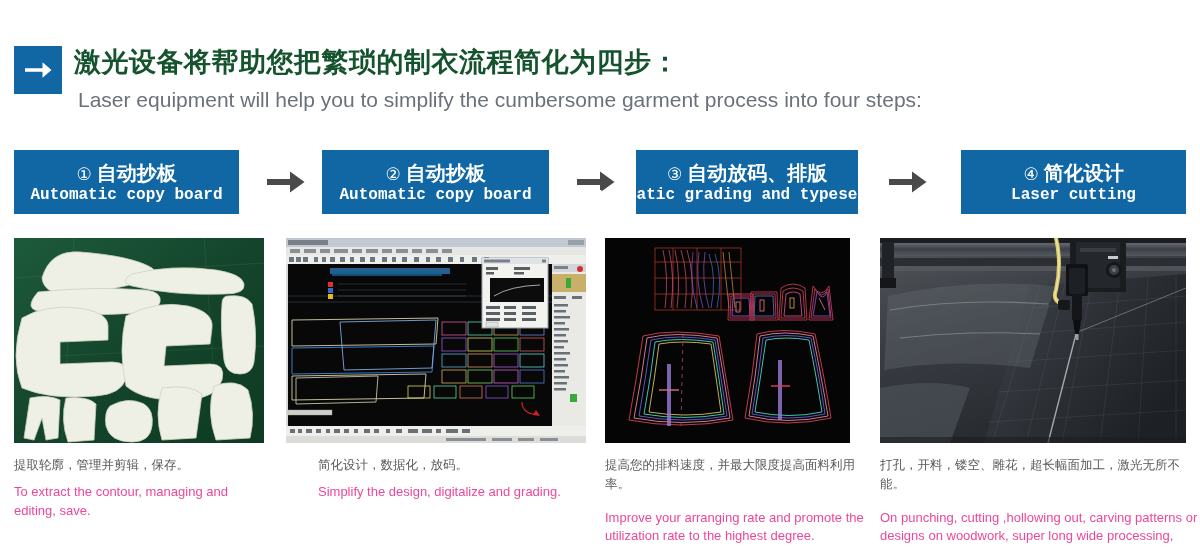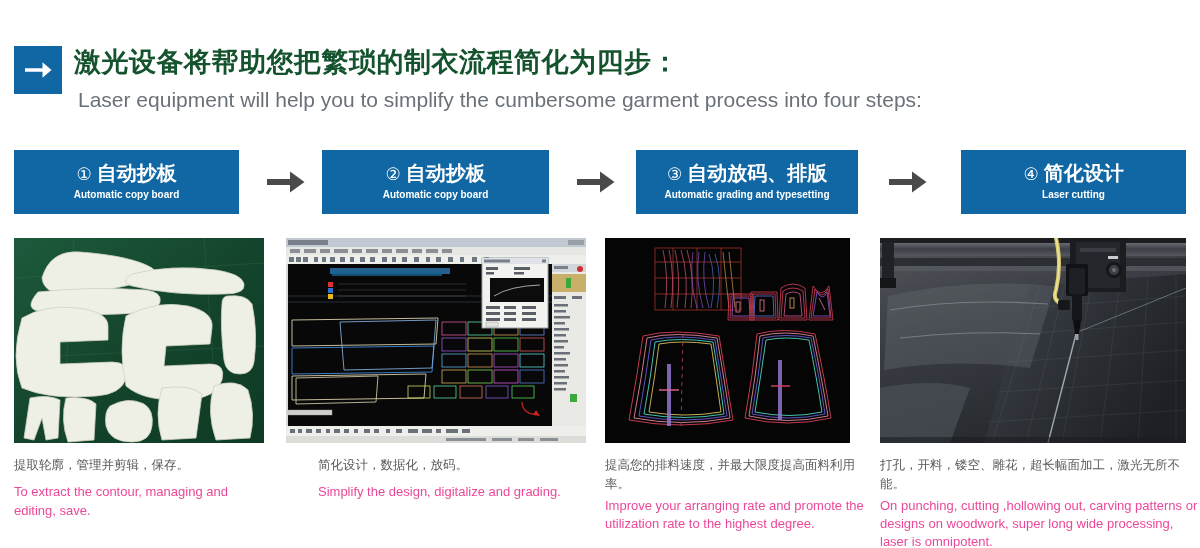--- a/index.html
+++ b/index.html
@@ -38,22 +38,22 @@
     display:flex;flex-direction:column;align-items:center;justify-content:center;
     color:#ffffff;box-sizing:border-box;
   }
   .step-cn{
     font-size:20px;font-weight:bold;line-height:22px;white-space:nowrap;
     font-family:"DejaVu Sans","Liberation Sans",sans-serif;
     display:flex;align-items:baseline;gap:5px;
   }
   .step-num{font-size:17px;font-weight:normal;}
   .step-en{
-    font-size:10px;line-height:14px;margin-top:3px;white-space:nowrap;
-    font-family:Liberation Sans, sans-serif;font-weight:bold;
+    font-size:16px;line-height:14px;margin-top:3px;white-space:nowrap;
+    font-family:Liberation Mono, monospace;font-weight:bold;
   }
   .step-arrow{
     position:absolute;top:16px;width:44px;height:32px;
     display:flex;align-items:center;justify-content:center;
   }
 
   
   #sb0{left:0px;width:225px;}
   #sb1{left:308px;width:227px;}
   #sb2{left:622px;width:222px;}
@@ -79,21 +79,21 @@
   #cp2{left:591px;width:260px;}
   #cp3{left:866px;width:320px;}
   .cap-cn{
     font-size:12.5px;line-height:19px;color:#58595b;margin:0 0 8px 0;
     font-family:"DejaVu Sans","Liberation Sans",sans-serif;
   }
   .cap-en{
     font-size:13px;line-height:19px;color:#ec4899;margin:0;
     font-family:"Liberation Sans","DejaVu Sans",sans-serif;
   }
-  #cp2 .cap-cn,#cp3 .cap-cn{margin-bottom:4px;}
+  #cp2 .cap-cn,#cp3 .cap-cn{margin-bottom:16px;}
   #cp2 .cap-en,#cp3 .cap-en{line-height:18px;}
 </style>
 </head>
 <body>
 
 <div class="page">
 
   <div class="header">
     <div class="hdr-icon">
       <svg width="30" height="24" viewBox="0 0 30 24" aria-hidden="true">

